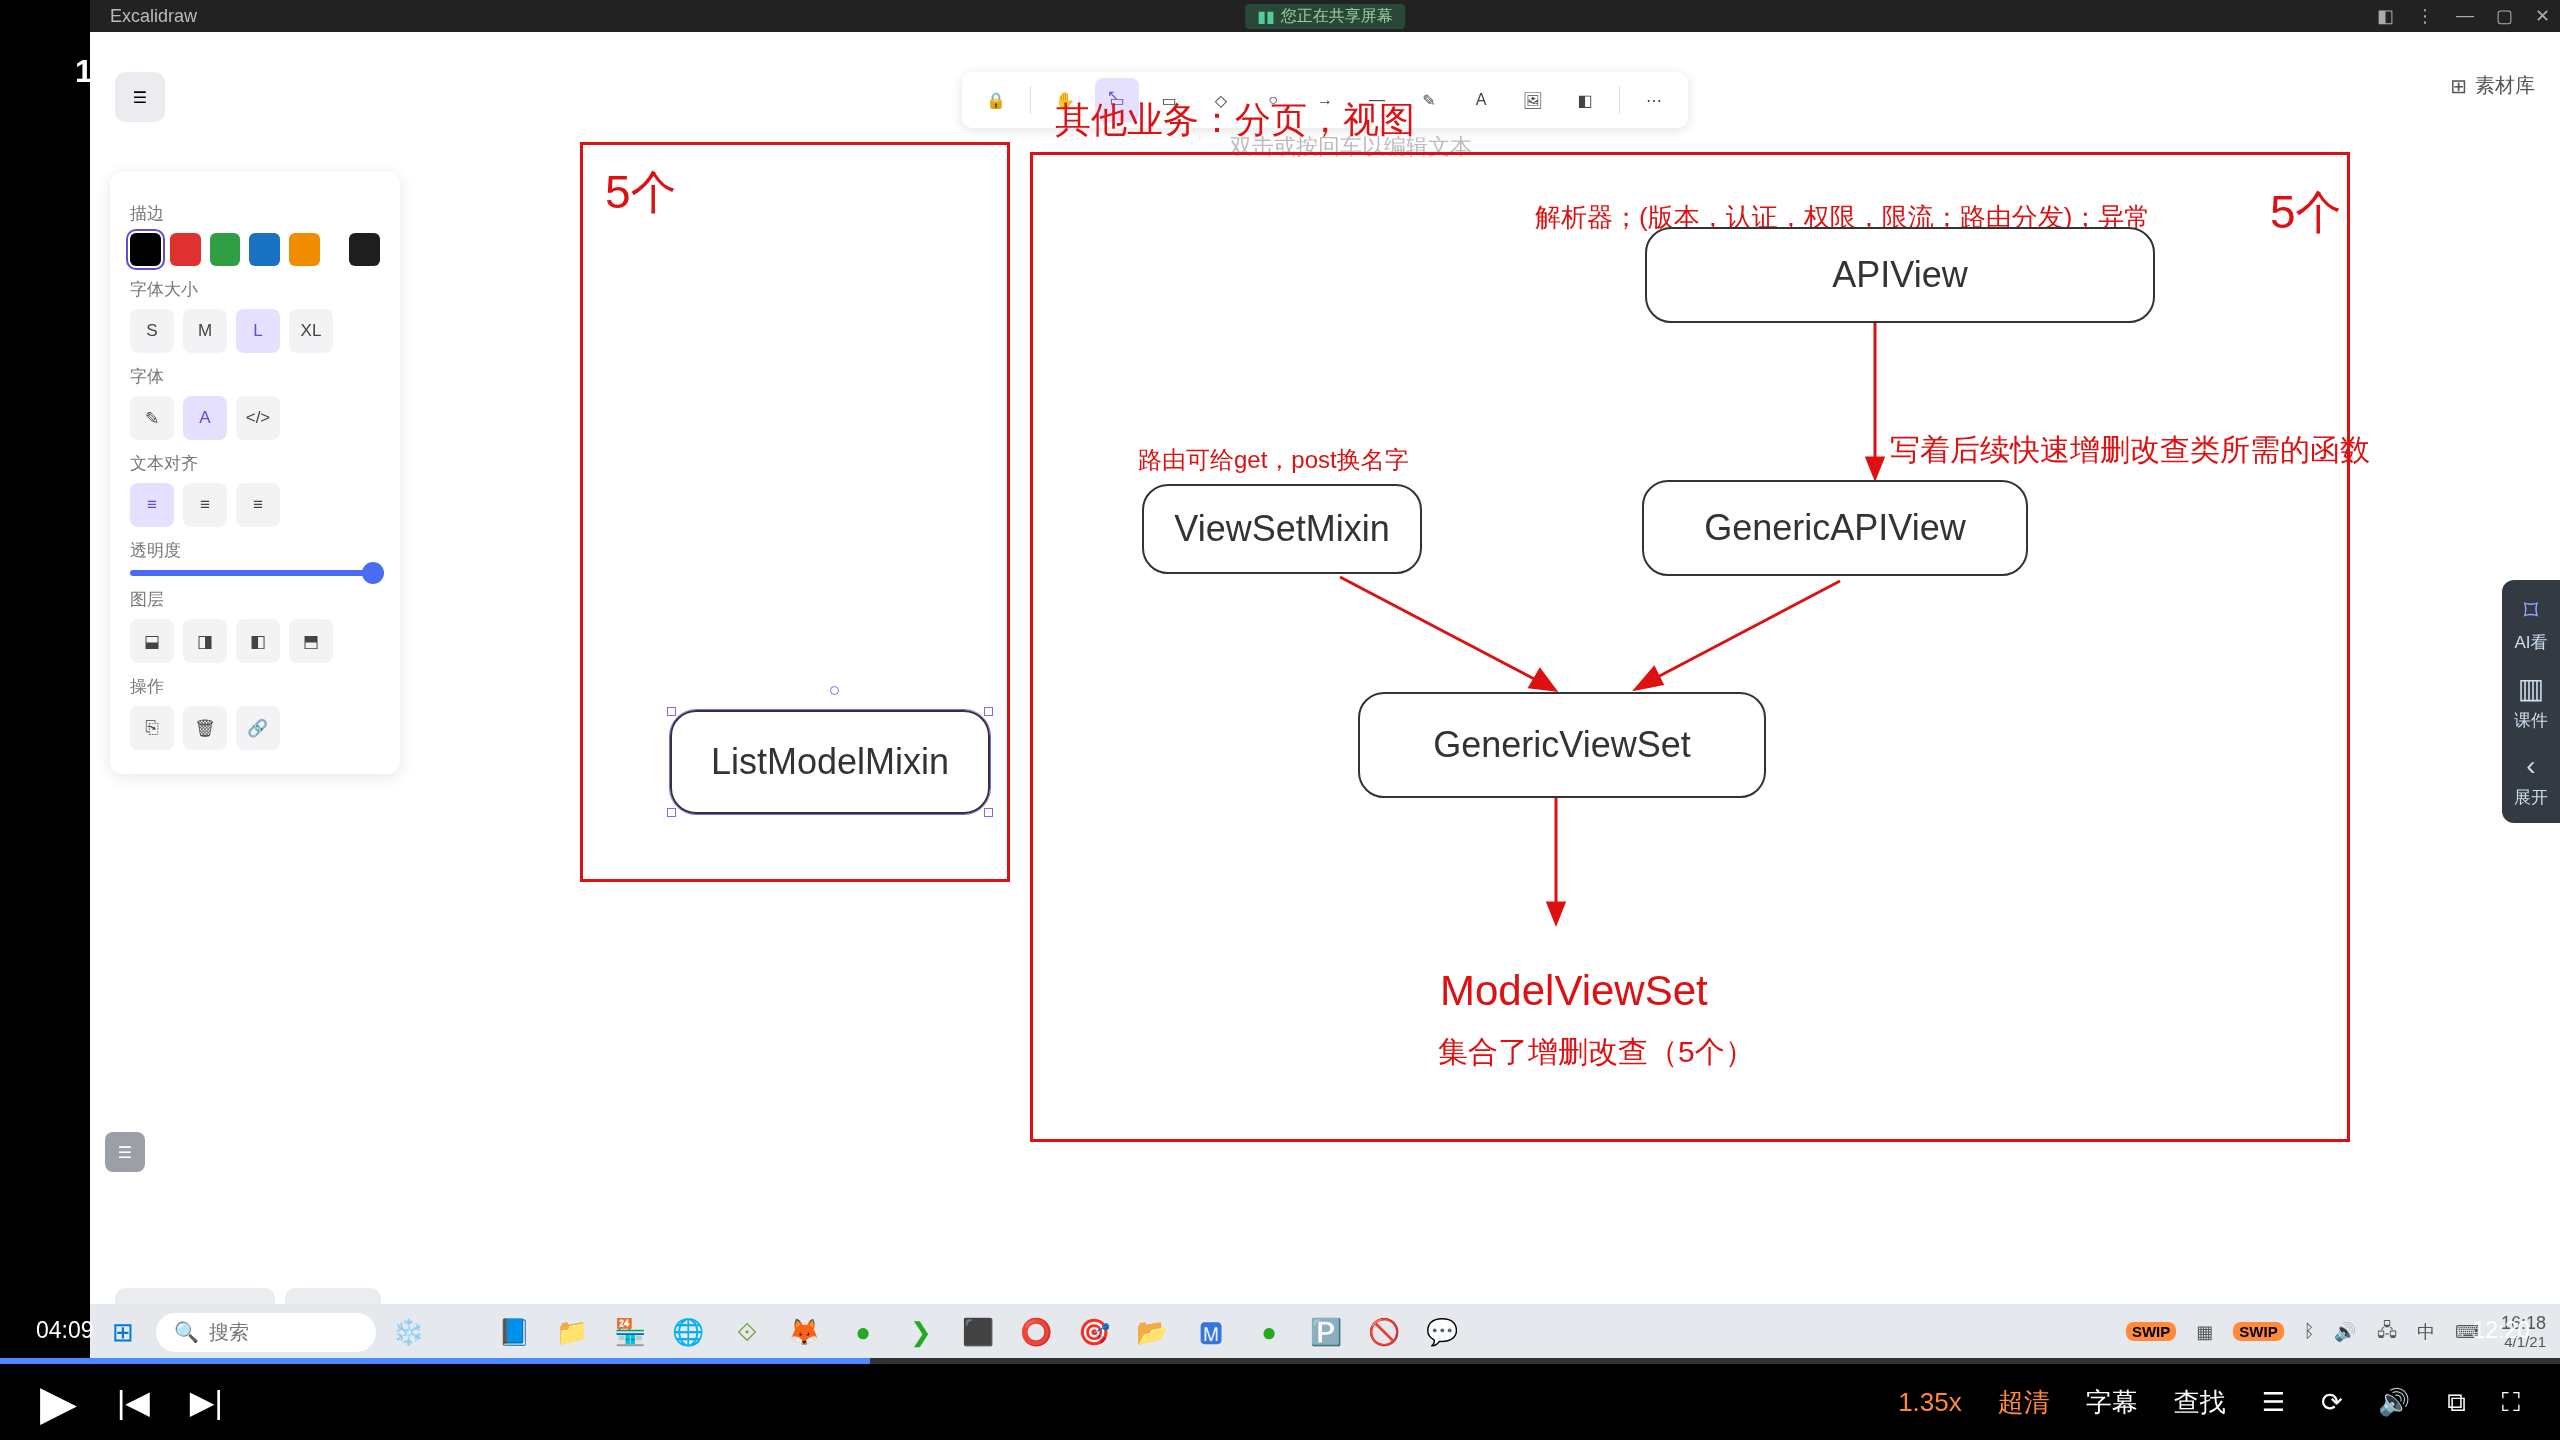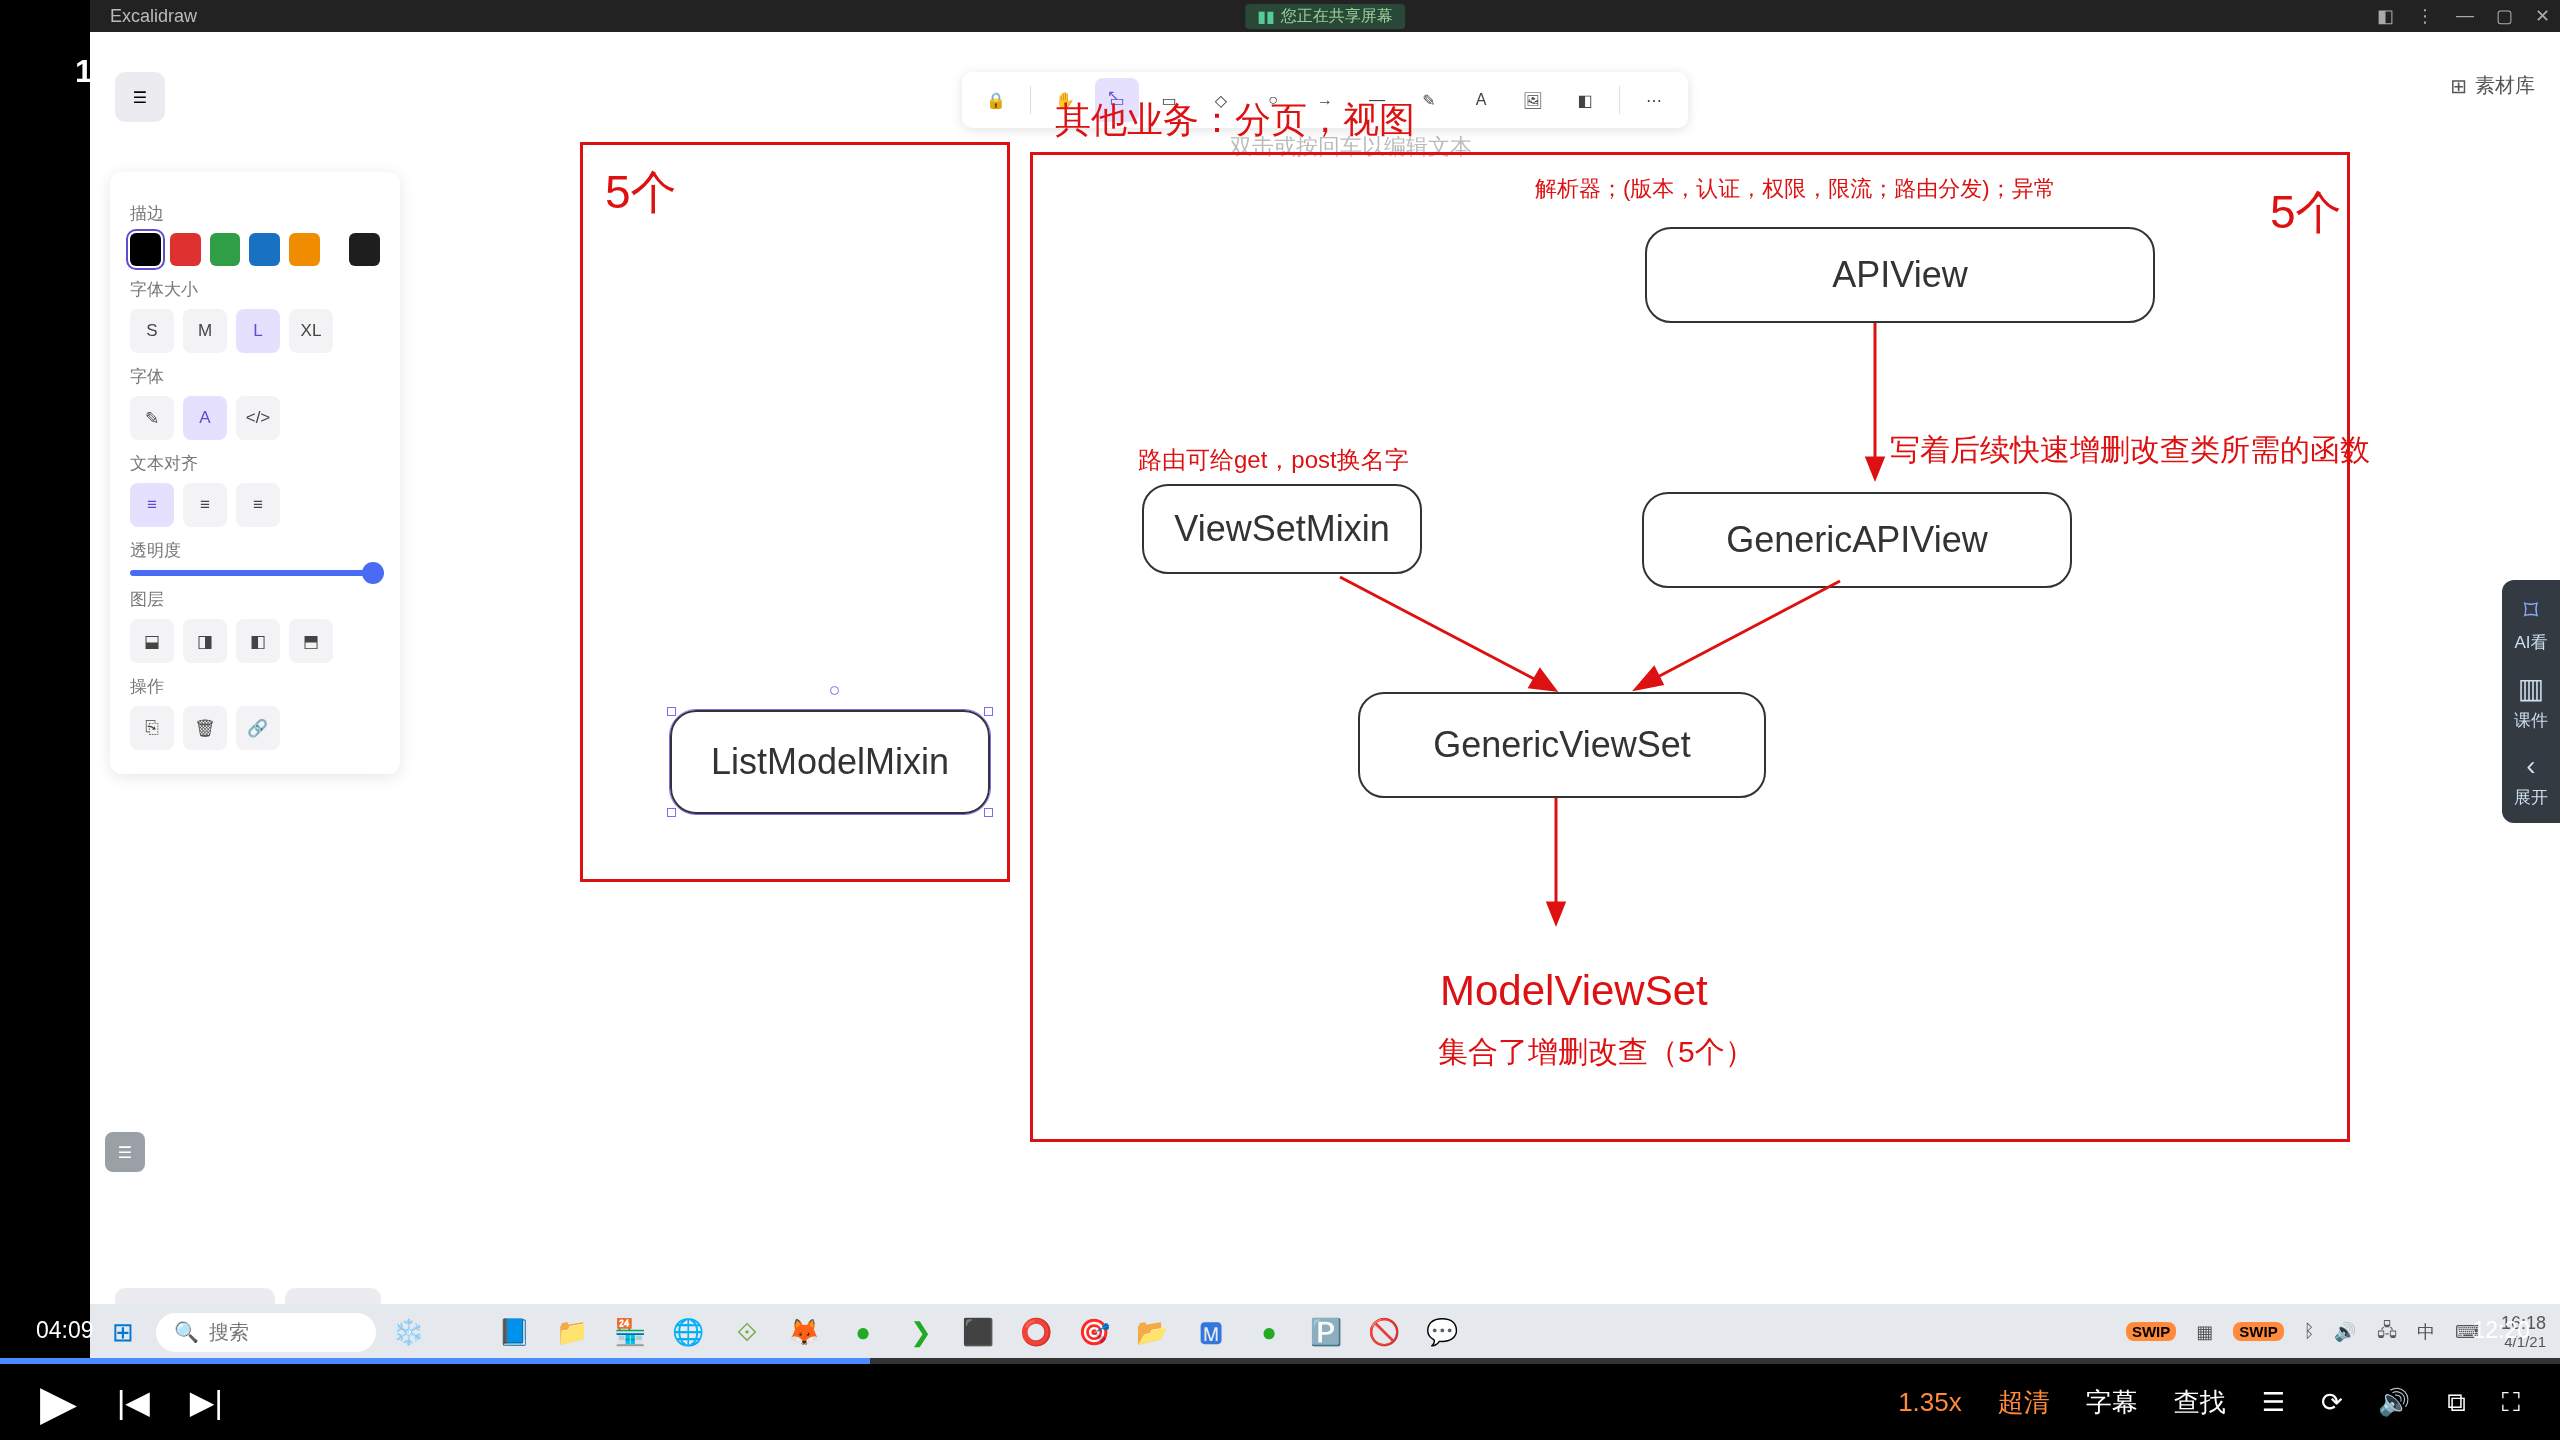--- a/index.html
+++ b/index.html
@@ -218,32 +218,32 @@
     <div class="rot-handle" style="top:-26px;left:50%"></div>
     <div class="handle" style="top:-5px;left:-5px"></div>
     <div class="handle" style="top:-5px;right:-5px"></div>
     <div class="handle" style="bottom:-5px;left:-5px"></div>
     <div class="handle" style="bottom:-5px;right:-5px"></div>
   </div>
 
   <div class="box" style="top:120px;left:940px;width:1320px;height:990px"></div>
   <div class="redtext" style="top:150px;left:2180px;font-size:46px">5个</div>
 
-  <div class="redtext" style="top:142px;left:1445px;font-size:22px">解析器；(版本，认证，权限，限流；路由分发)；异常</div>
+  <div class="redtext" style="top:168px;left:1445px;font-size:26px">解析器；(版本，认证，权限，限流；路由分发)；异常</div>
   <div class="node" style="top:195px;left:1555px;width:510px;height:96px">
       <span>APIView</span>
     </div>
 
   <svg class="arrow-svg" style="top:291px;left:1775px;width:20px;height:160px">
     <line x1="10" y1="0" x2="10" y2="140"></line>
       <path class="head" d="M10 155 L2 135 L18 135 Z"></path>
   </svg>
   <div class="redtext" style="top:398px;left:1800px;font-size:30px">写着后续快速增删改查类所需的函数</div>
 
-  <div class="node" style="top:460px;left:1552px;width:430px;height:96px">
+  <div class="node" style="top:448px;left:1552px;width:386px;height:96px">
       <span>GenericAPIView</span>
     </div>
 
   <div class="redtext" style="top:412px;left:1048px;font-size:24px">路由可给get，post换名字</div>
   <div class="node" style="top:452px;left:1052px;width:280px;height:90px">
       <span>ViewSetMixin</span>
     </div>
 
   <div class="node" style="top:660px;left:1268px;width:408px;height:106px">
       <span>GenericViewSet</span>

